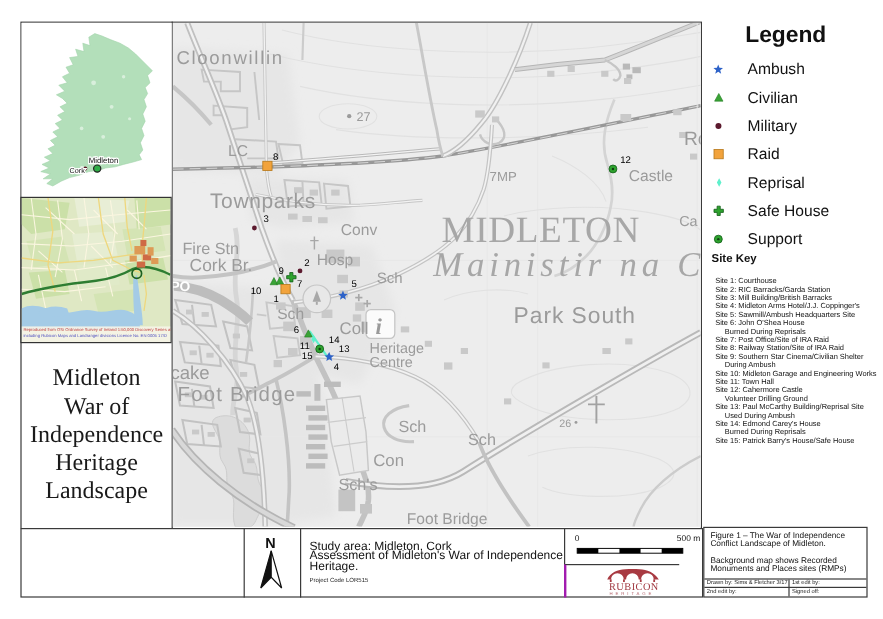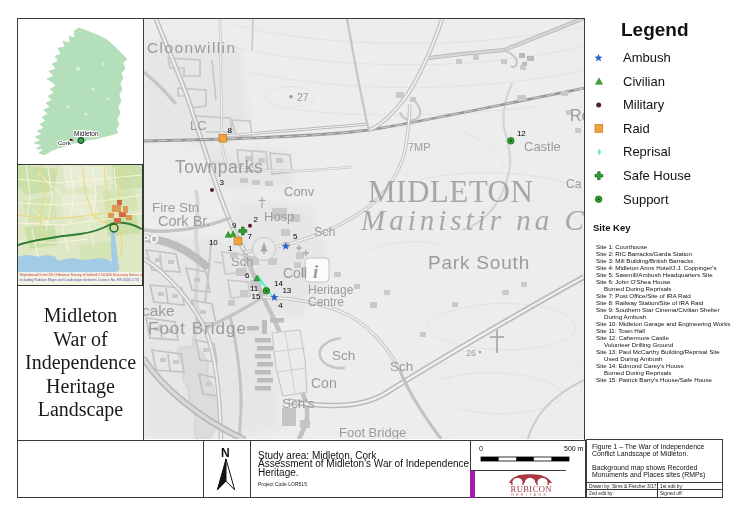--- a/index.html
+++ b/index.html
@@ -533,21 +533,21 @@
 
     <path d="M26.6,131.8 h2.6 v2.6 h2.6 v2.6 h-2.6 v2.6 h-2.6 v-2.6 h-2.6 v-2.6 h2.6 Z" fill="#2ea32e" stroke="#14601a" stroke-width="0.7"></path>
     <text x="52" y="140" font-size="13" fill="#111">Safe House</text>
 
     <circle cx="27.6" cy="159.3" r="3.3" fill="#2ea32e" stroke="#14601a" stroke-width="0.7"></circle>
     <circle cx="27.6" cy="159.3" r="1" fill="#123c12"></circle>
     <text x="52" y="163.6" font-size="13" fill="#111">Support</text>
   </svg>
   </div>
 
-  <div class="abs" style="left:593px;top:222px;width:143px;">
+  <div class="abs" style="left:593px;top:210px;width:143px;">
     <div style="font-size:9.5px;font-weight:bold;color:#111;">Site Key</div>
     <div id="sitekey" style="margin-top:10px;padding-left:3px;font-size:6.2px;line-height:7px;color:#111;white-space:nowrap;">
       Site 1: Courthouse<br>
       Site 2: RIC Barracks/Garda Station<br>
       Site 3: Mill Building/British Barracks<br>
       Site 4: Midleton Arms Hotel/J.J. Coppinger's<br>
       Site 5: Sawmill/Ambush Headquarters Site<br>
       Site 6: John O'Shea House<br>
       <span style="padding-left:8px;">Burned During Reprisals</span><br>
       Site 7: Post Office/Site of IRA Raid<br>
@@ -587,21 +587,21 @@
   <svg width="115" height="30" viewBox="0 0 115 30" xmlns="http://www.w3.org/2000/svg">
     <text x="8" y="11" font-size="7" fill="#111">0</text>
     <text x="93" y="11" font-size="7" fill="#111">500 m</text>
     <rect x="10" y="17" width="88" height="4" fill="#ffffff" stroke="#000" stroke-width="0.8"></rect>
     <rect x="10" y="17" width="17.6" height="4" fill="#000"></rect>
     <rect x="45.2" y="17" width="17.6" height="4" fill="#000"></rect>
     <rect x="80.4" y="17" width="17.6" height="4" fill="#000"></rect>
   </svg>
   </div>
 
-  <div class="abs" style="left:470px;top:470px;width:96px;height:28px;border-left:5px solid #a21caf;border-top:1px solid #3a3a3a;box-sizing:border-box;">
+  <div class="abs" style="left:470px;top:470px;width:96px;height:28px;border-left:2px solid #a21caf;border-top:1px solid #3a3a3a;box-sizing:border-box;">
   <svg width="115" height="27" viewBox="0 0 115 27" xmlns="http://www.w3.org/2000/svg">
     <path d="M34,12 C36.5,6 43,3.6 49,3.4 C53,3.2 57,3.2 61,3.4 C67,3.6 73.5,6 77,12
              L72.8,12 A5.3,5.3 0 0 0 62.2,12
              L60.3,12 A5.3,5.3 0 0 0 49.7,12
              L47.8,12 A5.3,5.3 0 0 0 37.2,12 Z" fill="#a83a42"></path>
     <rect x="36.2" y="11.8" width="1.5" height="2.2" fill="#a83a42"></rect>
     <rect x="47.2" y="11.8" width="1.5" height="2.2" fill="#a83a42"></rect>
     <rect x="61.2" y="11.8" width="1.5" height="2.2" fill="#a83a42"></rect>
     <rect x="72.4" y="11.8" width="1.5" height="2.2" fill="#a83a42"></rect>
     <text x="35.5" y="20.7" font-size="8.6" fill="#a13a42" font-family="Liberation Serif" letter-spacing="0.4">RUBICON</text>

